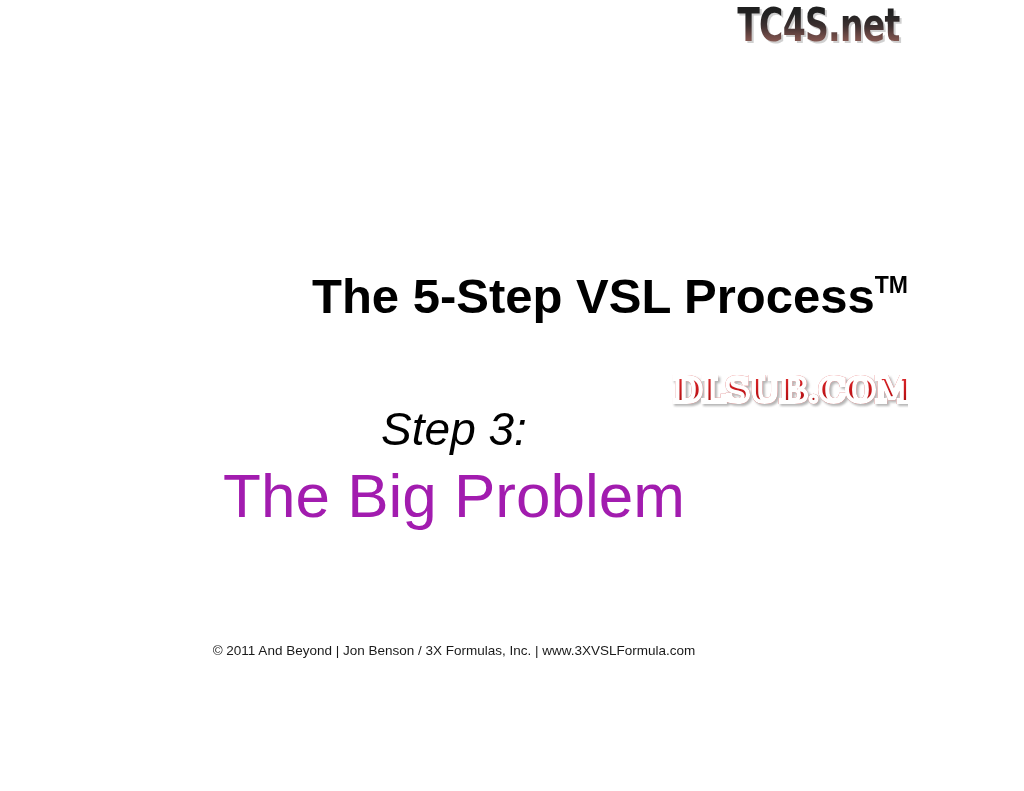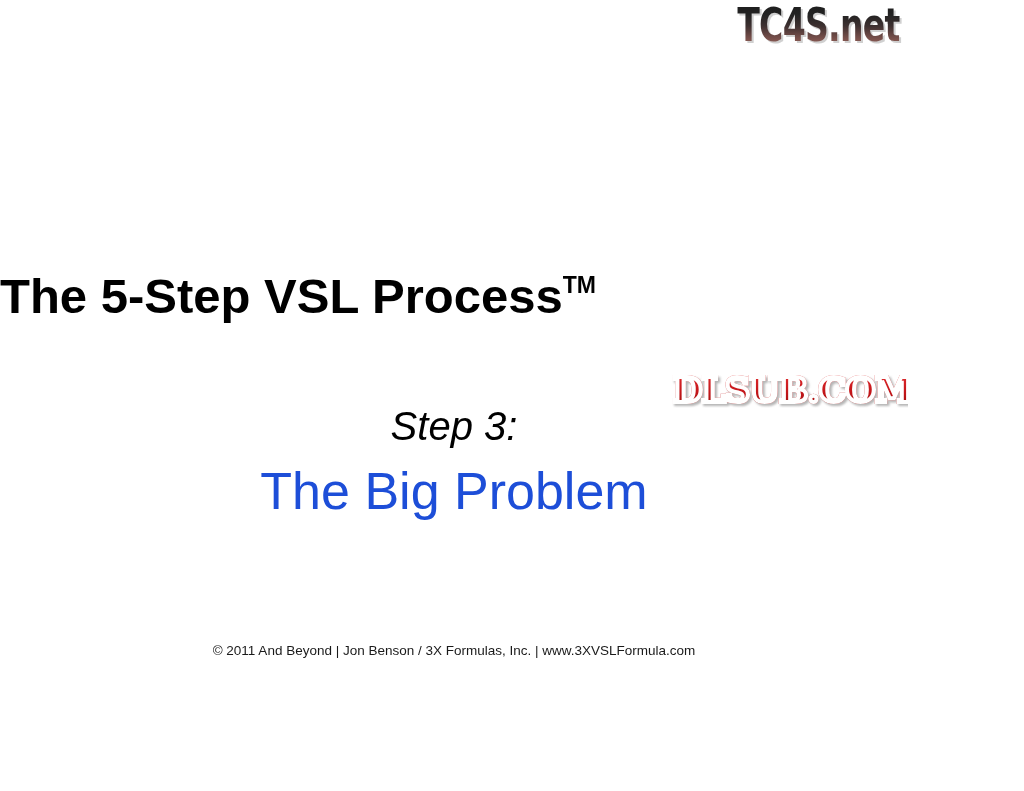--- a/index.html
+++ b/index.html
@@ -57,21 +57,21 @@
     white-space: nowrap;
     user-select: none;
   }
 
   
   .title {
     position: absolute;
     left: 0;
     right: 0;
     top: 272px;
-    text-align: left;
+    text-align: right;
     font-family: "Liberation Sans", sans-serif;
     font-weight: bold;
     font-size: 49px;
     line-height: 1;
     color: #000000;
     white-space: nowrap;
   }
   .title .tm {
     font-size: 0.47em;
     vertical-align: 0.85em;
@@ -82,36 +82,36 @@
   
   .subtitle-1 {
     position: absolute;
     left: 0;
     right: 0;
     top: 406px;
     text-align: center;
     font-family: "Liberation Sans", sans-serif;
     font-style: italic;
     font-weight: normal;
-    font-size: 40px;
+    font-size: 46px;
     line-height: 1;
     color: #000000;
     white-space: nowrap;
   }
   .subtitle-2 {
     position: absolute;
     left: 0;
     right: 0;
     top: 465px;
     text-align: center;
     font-family: "Liberation Sans", sans-serif;
     font-weight: normal;
-    font-size: 52px;
-    line-height: 1;
-    color: #1d4ed8;
+    font-size: 62px;
+    line-height: 1;
+    color: #a21caf;
     white-space: nowrap;
   }
 
   
   .wm-dlsub {
     position: absolute;
     left: 0;
     right: 0;
     top: 374px;
     text-align: right;

